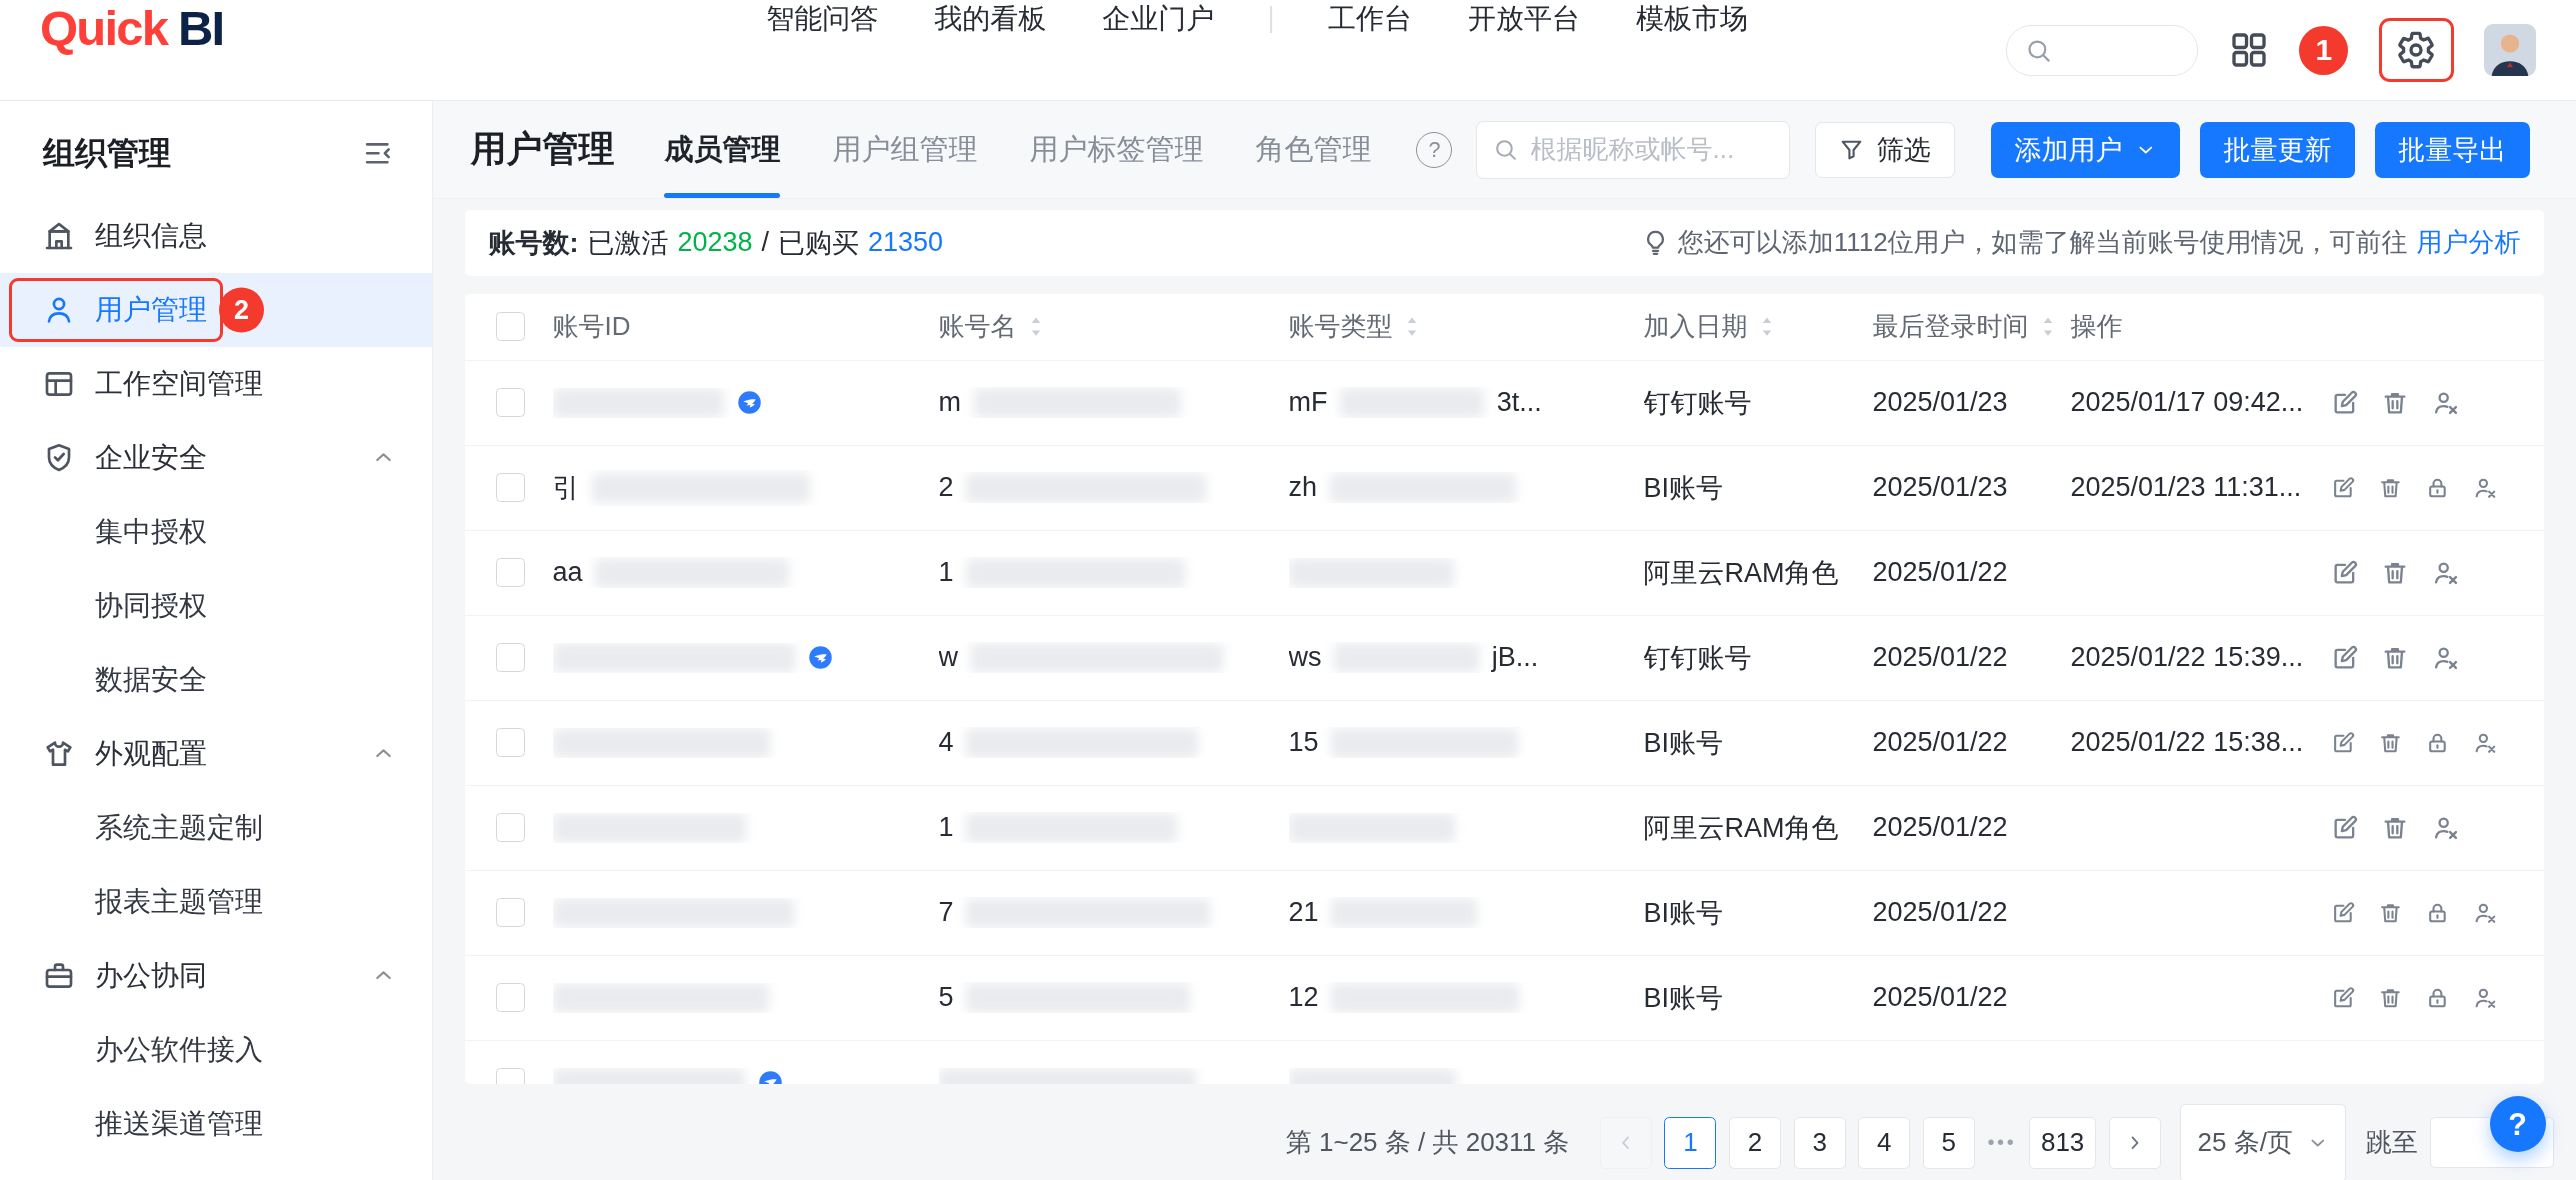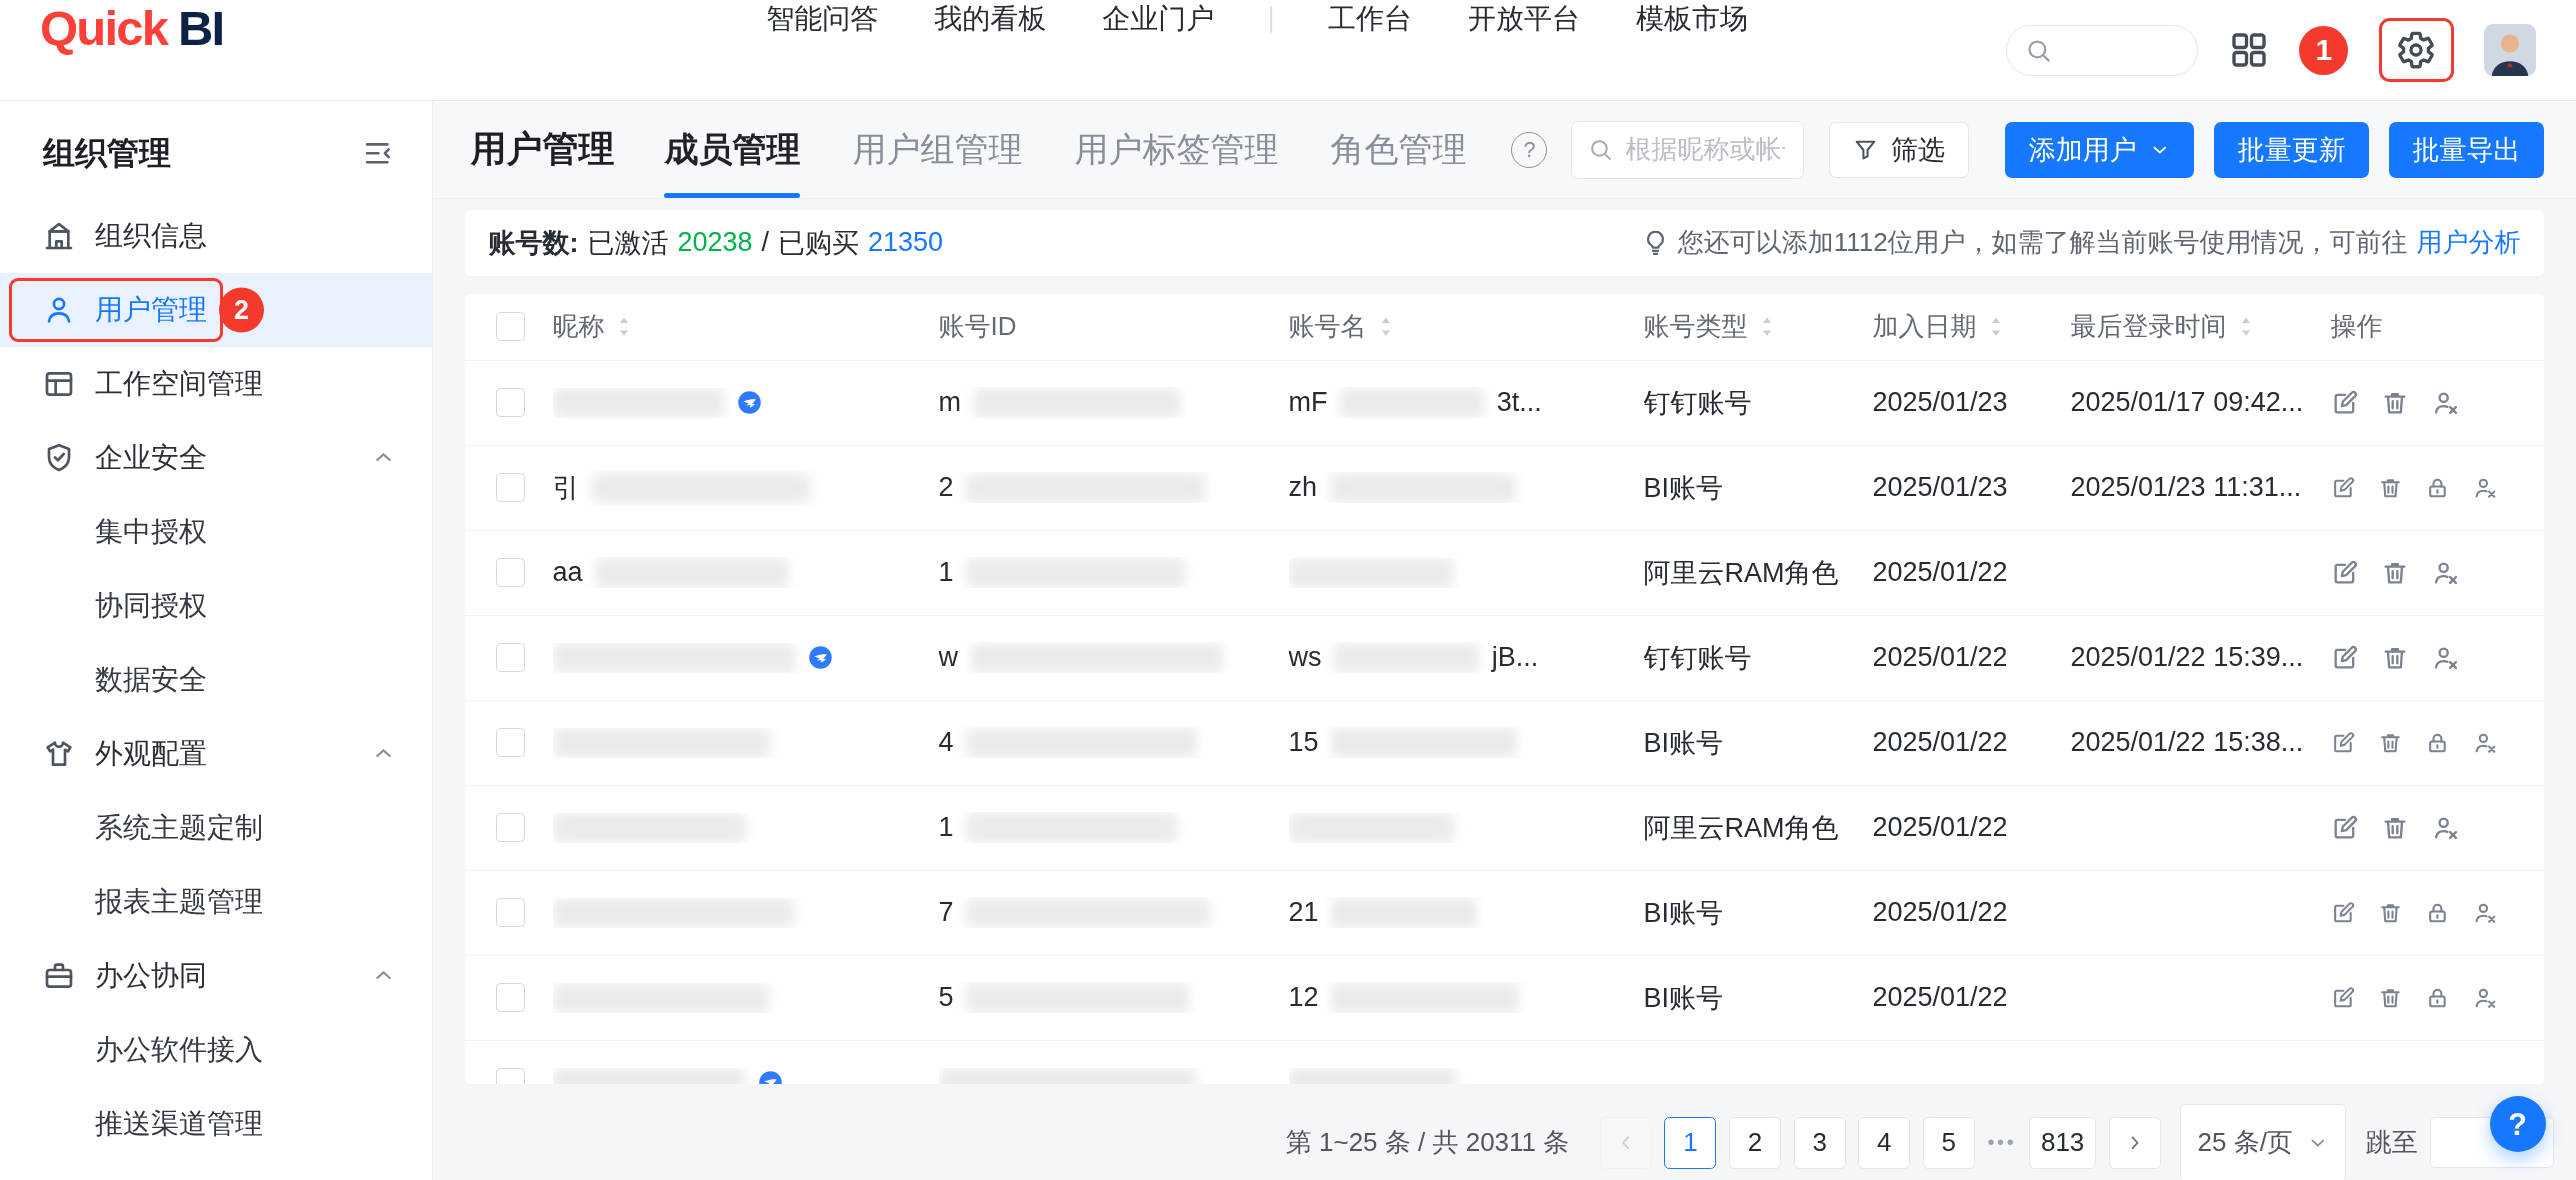--- a/index.html
+++ b/index.html
@@ -38,21 +38,21 @@
   .side-item.active{background:#e9f1ff;color:#1677ff}
   .side-item.active .icon{color:#1677ff}
   .side-item .chev{margin-left:auto;width:25px;height:25px;color:#8a9099}
   .ann-box{position:absolute;left:9px;top:5.4px;width:208px;bottom:5.4px;border:3.6px solid #f4392d;border-radius:9px;pointer-events:none}
   .side-item .ann-badge{position:absolute;left:219px;top:50%;transform:translateY(-50%);width:45px;height:45px;font-size:27px}
   
   main{grid-area:main;background:#f5f6f8;position:relative;overflow:hidden}
   .toolbar{height:97px;display:flex;align-items:center;padding:0 32px;background:#f7f8fa;border-bottom:0.9px solid #eef0f3}
   .page-title{font-size:36px;font-weight:700;margin:0 50px 0 5.4px;color:#1c1f26;white-space:nowrap}
   .tabs{display:flex;gap:52px;height:97px}
-  .tab{position:relative;display:flex;align-items:center;font-size:34px;color:#878d99;cursor:pointer;white-space:nowrap}
+  .tab{position:relative;display:flex;align-items:center;font-size:29px;color:#878d99;cursor:pointer;white-space:nowrap}
   .tab.active{color:#1f2329;font-weight:700}
   .tab.active::after{content:"";position:absolute;left:0;right:0;bottom:0;height:5.4px;border-radius:2.7px;background:#1677ff}
   .help-circle{margin-left:45px;width:34px;height:34px;border:1.8px solid #8a9099;border-radius:50%;color:#8a9099;font-size:21.6px;display:flex;align-items:center;justify-content:center;cursor:pointer;flex:none}
   .search-box{margin-left:23.4px;width:280px;height:56px;border:1.8px solid #e3e6ea;border-radius:7.2px;background:#fff;display:flex;align-items:center;gap:10.8px;padding:0 16px}
   .search-box .icon{width:25px;height:25px;color:#a6abb5}
   .search-box input{border:none;outline:none;width:100%;font-size:26px;color:#272b33;font-family:inherit;background:transparent}
   .search-box input::placeholder{color:#b9bdc6}
   .btn{height:56px;border-radius:7.2px;display:flex;align-items:center;gap:12.6px;font-size:27px;cursor:pointer;border:none;font-family:inherit;white-space:nowrap}
   .btn.ghost{margin-left:25px;background:#fff;border:1.8px solid #e3e6ea;color:#272b33;padding:0 23.4px}
   .btn.ghost .icon{width:25px;height:25px;color:#4e5561}
@@ -322,29 +322,20 @@
         <a class="blue link">用户分析</a>
       </span>
     </div>
 
     <div class="table-panel">
       <div class="thead" id="table-header">
           <div class="th">
             <span class="checkbox"></span>
           </div>
           <div class="th">
-            <span>昵称</span>
-            <span class="icon sort">
-              <svg viewBox="0 0 24 28" fill="currentColor" stroke="none">
-                <path d="M12 3l5 6.5H7z"></path>
-                <path d="M12 25l-5-6.5h10z"></path>
-              </svg>
-            </span>
-          </div>
-          <div class="th">
             <span>账号ID</span>
           </div>
           <div class="th">
             <span>账号名</span>
             <span class="icon sort">
               <svg viewBox="0 0 24 28" fill="currentColor" stroke="none">
                 <path d="M12 3l5 6.5H7z"></path>
                 <path d="M12 25l-5-6.5h10z"></path>
               </svg>
             </span>

